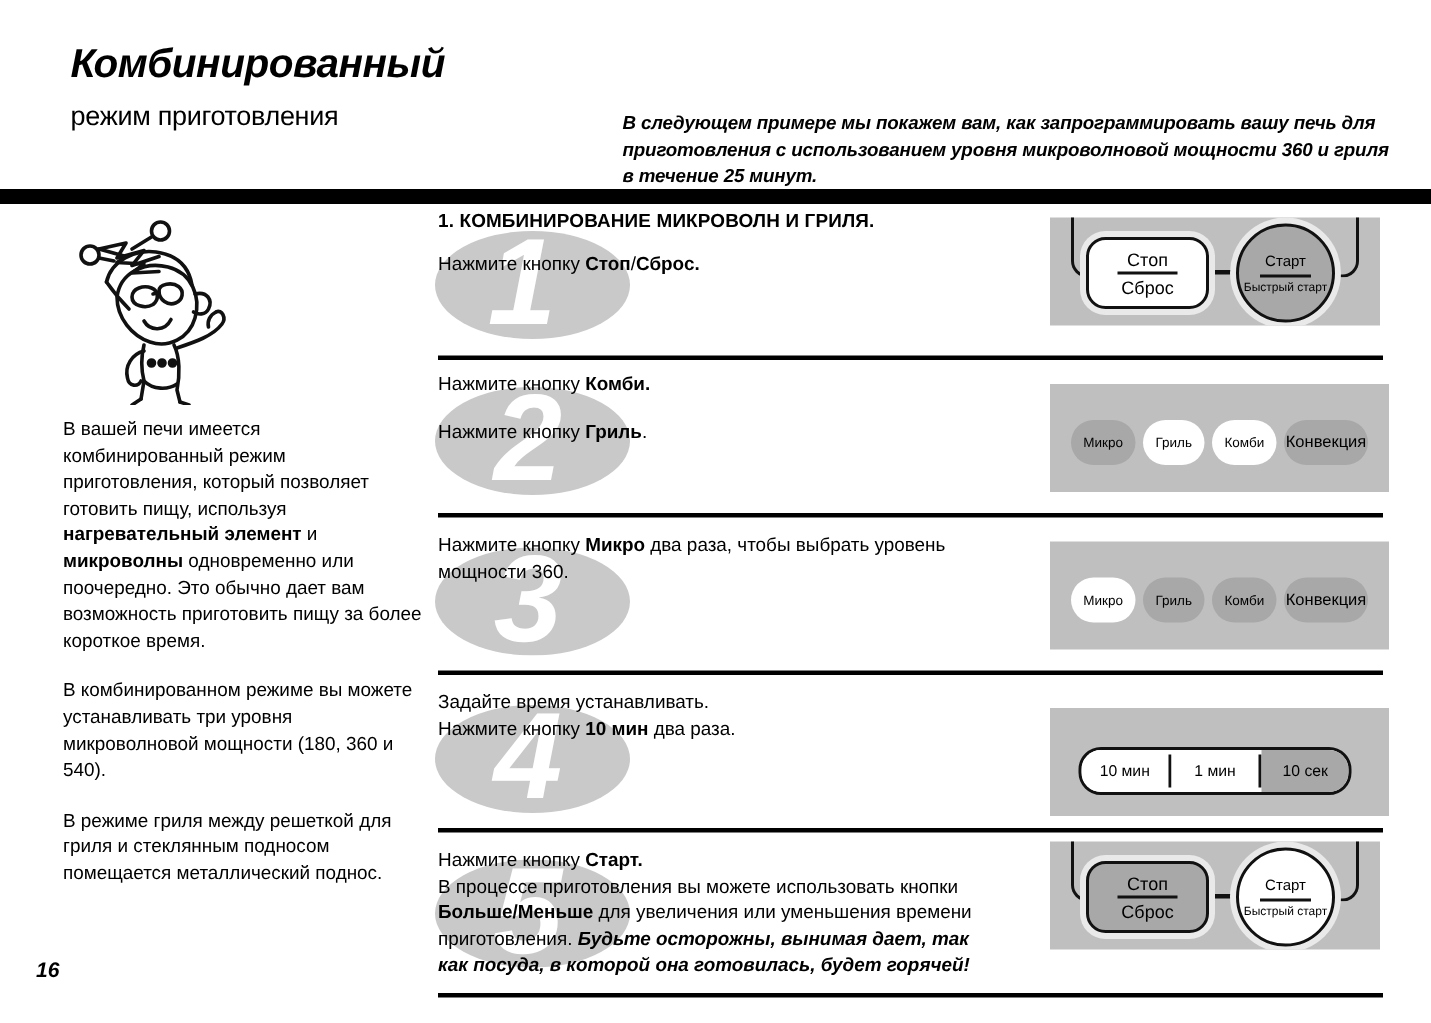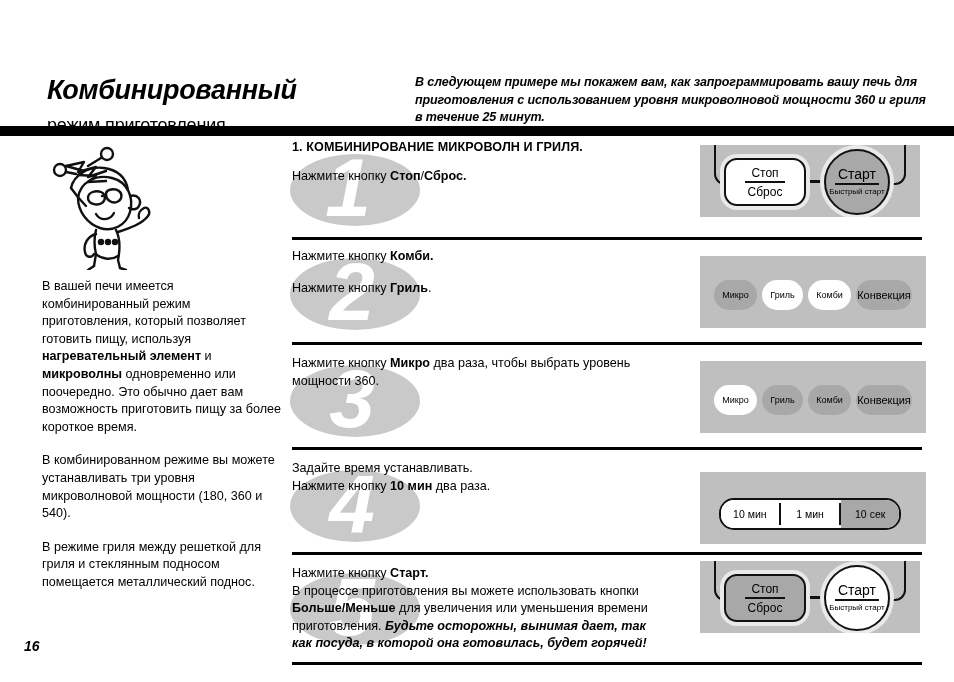--- a/index.html
+++ b/index.html
@@ -8,21 +8,21 @@
     background:#ffffff;
     font-family:"Liberation Sans", sans-serif;
     color:#000;
     overflow:hidden;
     position:relative;
   }
   .page{position:absolute;left:0;top:0;width:954px;height:682px;}
 
   
   .header{position:absolute;left:0;top:0;width:954px;height:122px;}
-  .title-block{position:absolute;left:47px;top:26px;width:360px;margin-top:48px;}
+  .title-block{position:absolute;left:47px;top:26px;width:360px;}
   .title-1{
     font-size:27px;font-weight:bold;font-style:italic;
     letter-spacing:-0.3px;line-height:32px;white-space:nowrap;
   }
   .title-2{
     font-size:18px;font-weight:normal;line-height:34px;
     letter-spacing:-0.2px;white-space:nowrap;margin-top:2px;
   }
   .intro{
     position:absolute;left:415px;top:49px;width:515px;
@@ -80,21 +80,21 @@
   }
   .btn-stop .l1{font-size:12px;line-height:14px;padding:0 6px 1px 6px;border-bottom:2px solid #111;}
   .btn-stop .l2{font-size:12px;line-height:14px;padding-top:2px;}
 
   .btn-start{
     position:absolute;width:62px;height:62px;border-radius:50%;
     border:2.5px solid #111;display:flex;flex-direction:column;
     align-items:center;justify-content:center;
     box-shadow:0 0 0 4px #e9e9e9;
   }
-  .btn-start .l1{font-size:14px;line-height:15px;padding:0 3px 1px 3px;border-bottom:2px solid #111;}
+  .btn-start .l1{font-size:10px;line-height:15px;padding:0 3px 1px 3px;border-bottom:2px solid #111;}
   .btn-start .l2{font-size:8px;line-height:10px;padding-top:2px;white-space:nowrap;}
 
   .on{background:#ffffff;}
   .off{background:#a8a8a8;}
 
   .mode-row{position:absolute;left:14px;top:24px;width:198px;display:flex;align-items:center;}
   .mode-btn{
     height:30px;border-radius:16px;display:flex;align-items:center;justify-content:center;
     font-size:9px;margin-right:5px;padding:0 2px;
   }

